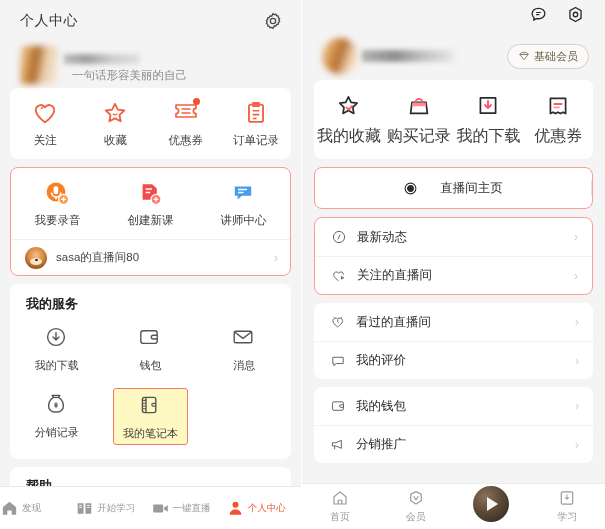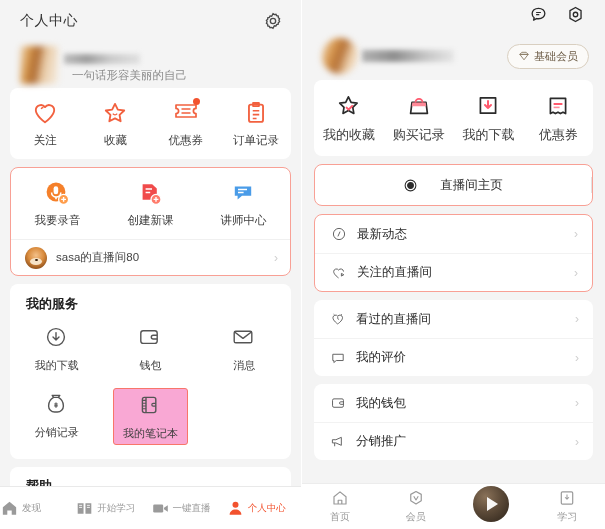--- a/index.html
+++ b/index.html
@@ -89,21 +89,21 @@
   .sasa-name { font-size: 11.5px; color: #444; margin-left: 9px; flex: 1; }
 
   .svc-title { font-size: 13px; font-weight: bold; color: #222; padding: 11px 0 2px 16px; }
   .svc-grid { display: flex; flex-wrap: wrap; padding: 6px 0 12px 0; }
   .svc-grid > .cell { width: 33.3333%; margin-bottom: 12px; }
   .svc-grid > .cell:nth-child(n+4) { margin-bottom: 2px; }
   .cell-box {
     display:flex; flex-direction:column; align-items:center; gap:7px;
     padding: 4px 9px 3px 9px; border-radius: 3px;
   }
-  .cell-box.hl { border: 1.5px solid #f8766a; background:#f9a8d4; }
+  .cell-box.hl { border: 1.5px solid #f8766a; background:#fef9c3; }
   .svc .lbl { font-size: 11px; color: #3c3c3c; }
 
   .help-card {
     background:#fff; border-radius: 8px 8px 0 0; margin: 0 10px;
     padding: 10px 0 0 16px; flex: 1; overflow: hidden;
   }
   .help-title { font-size: 13px; font-weight: bold; color: #222; }
 
   .tabbar {
     height: 43px; flex: 0 0 43px; background: #fff;
@@ -148,21 +148,21 @@
     border: 1px solid #d9cfc0; border-radius: 13px;
     padding: 4px 10px; background: #fbfaf8; cursor: pointer;
   }
   .vip-txt { font-size: 11px; color: #6b5a44; }
 
   .rcard { background:#fff; border-radius: 8px; margin: 0 12px 8px 12px; }
   .rcard.hl { border: 1.5px solid #f8a095; }
 
   .r-grid4 { display:flex; padding: 13px 0 12px 0; }
   .r-grid4 > .cell { width: 25%; }
-  .r-grid4 .lbl { font-size: 13px; color: #3c3c3c; }
+  .r-grid4 .lbl { font-size: 16px; color: #3c3c3c; }
 
   .live-row {
     display:flex; align-items:center; justify-content:center;
     height: 40px; gap: 0;
   }
   .live-half {
     flex:1; display:flex; align-items:center; justify-content:center;
     gap:22px; cursor:pointer; font-size: 12.5px; color:#2b2b2b;
   }
   .vdiv { width:1px; height:16px; background:#e2e2e2; }

